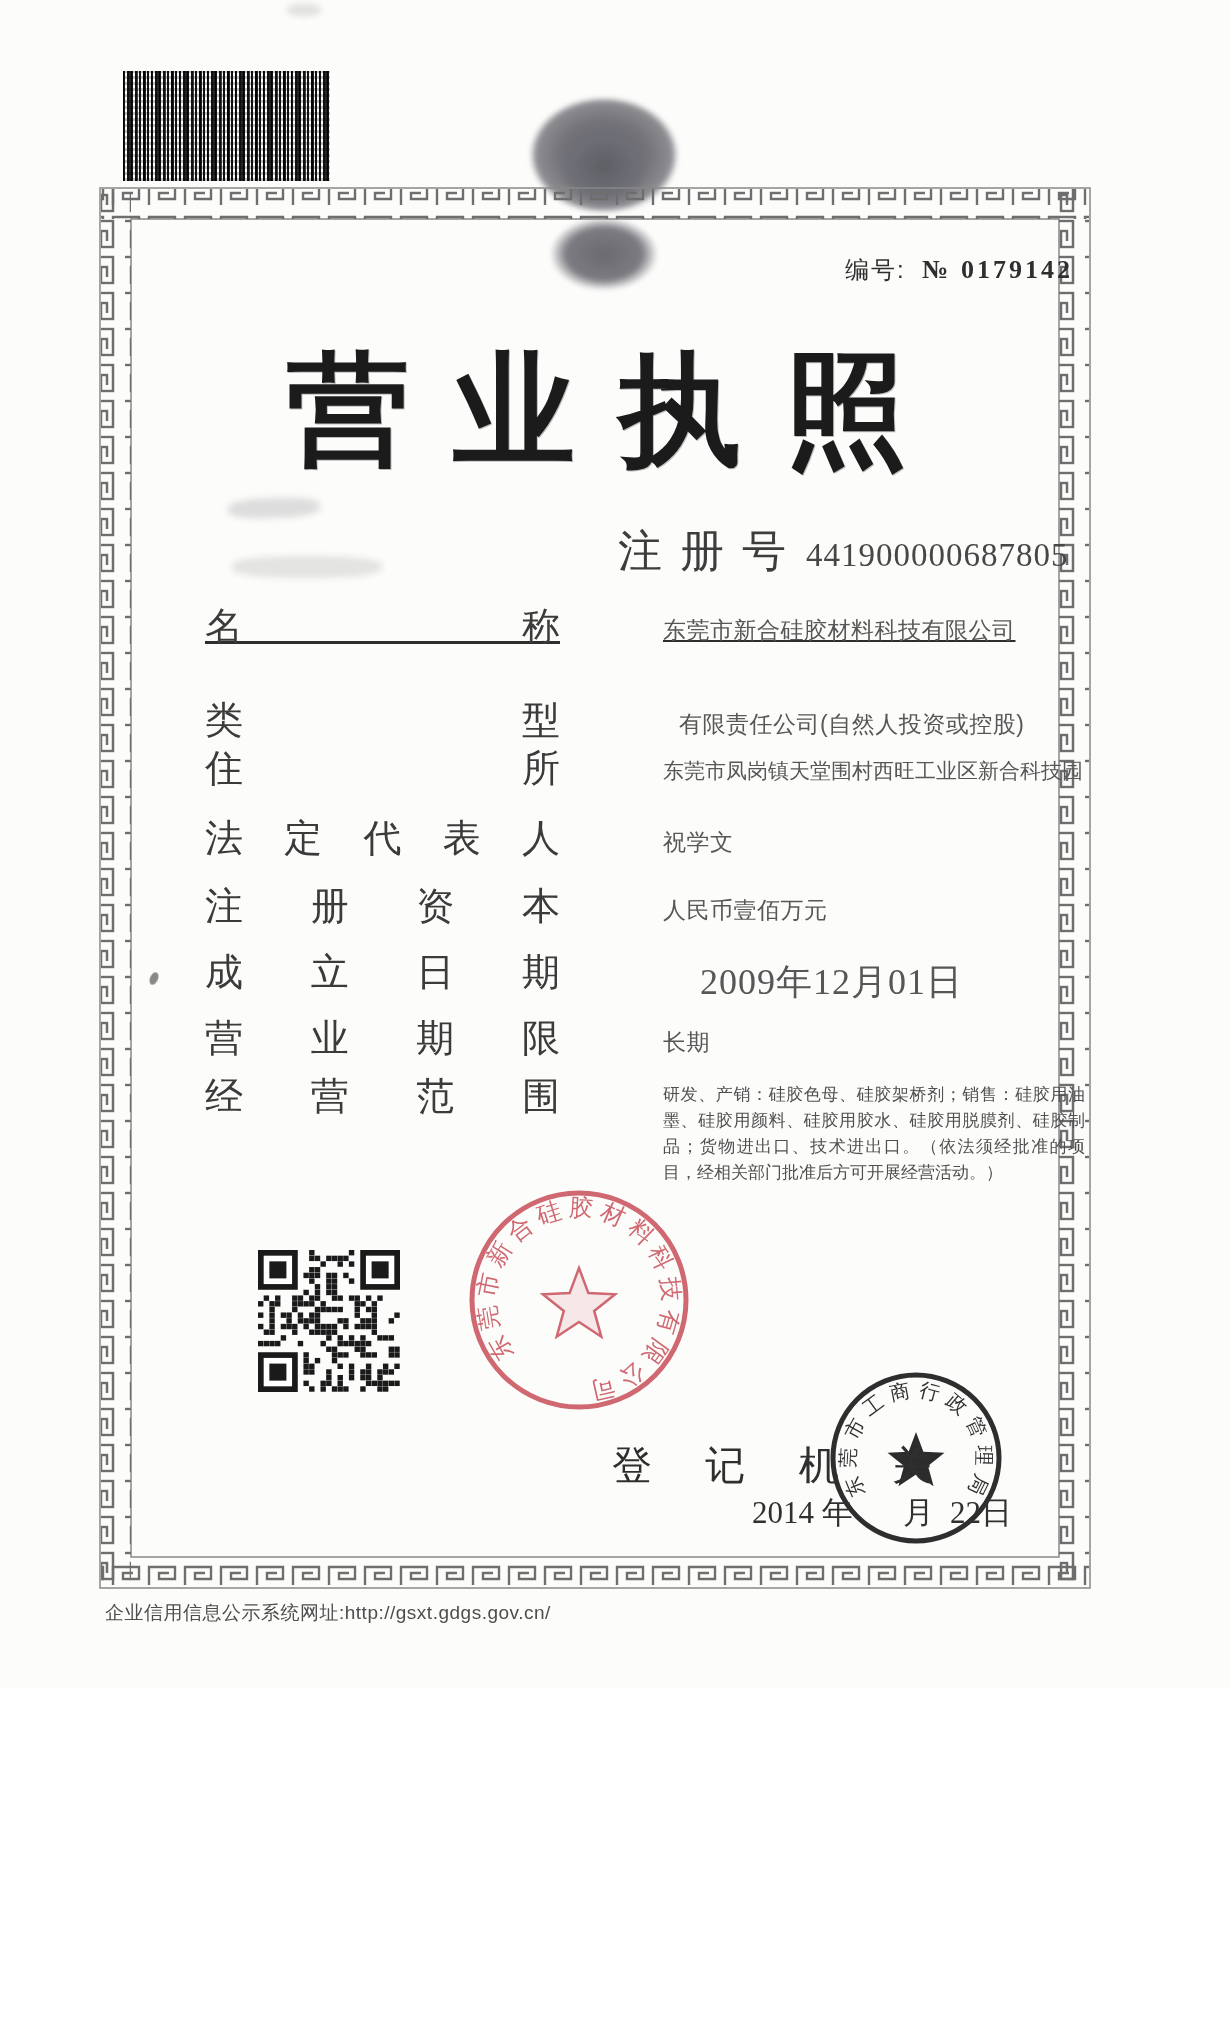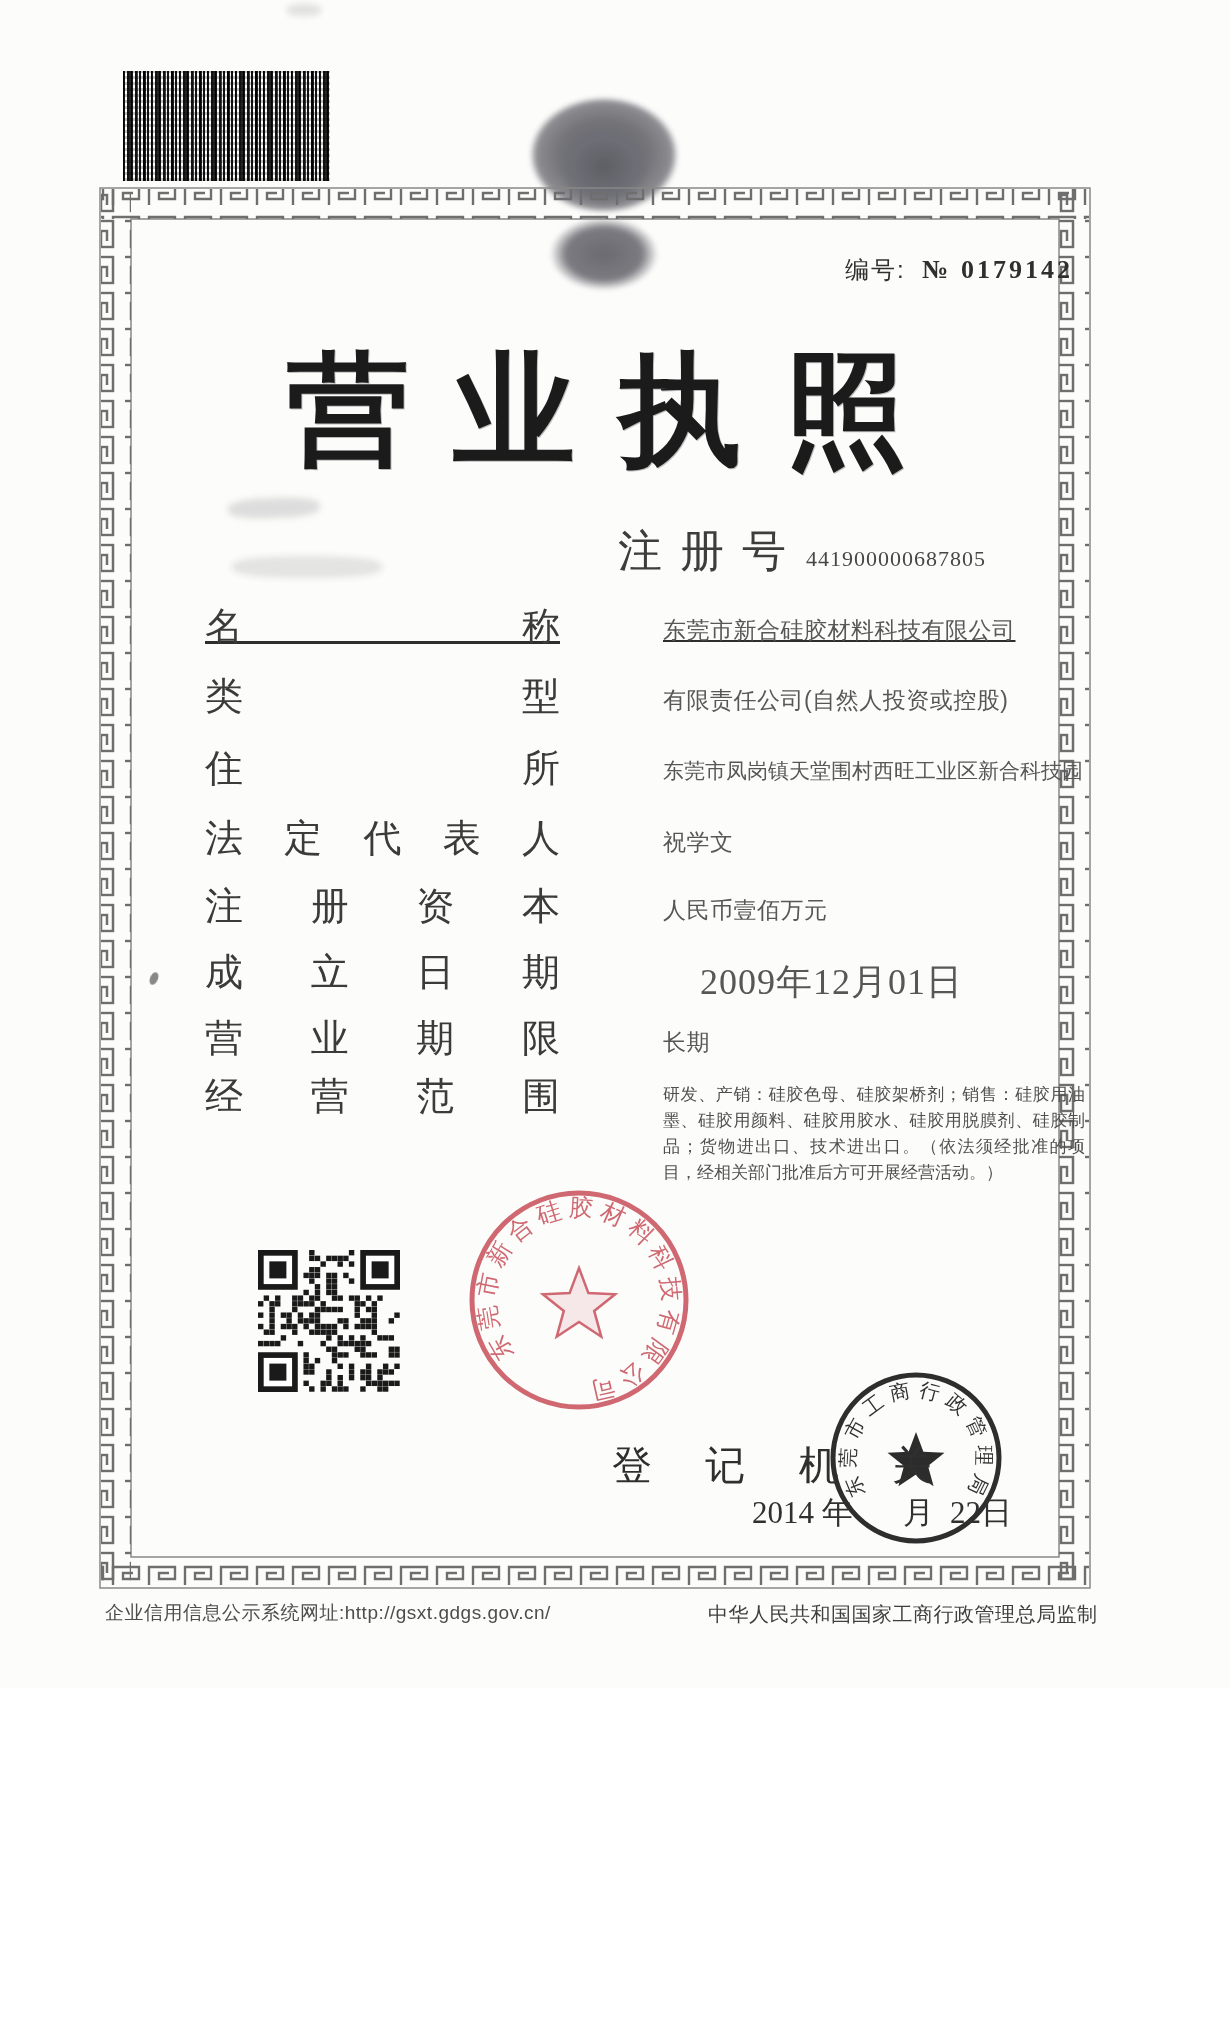--- a/index.html
+++ b/index.html
@@ -63,33 +63,33 @@
   }
   .reg-line{
     position:absolute; left:618px; top:522px; display:flex; align-items:baseline;
   }
   .reg-label{
     width:168px; font-size:44px; color:#3d3d3d;
     text-align:justify; text-align-last:justify;
   }
   .reg-number{
     margin-left:20px; font-family:"Liberation Serif", serif;
-    font-size:22px; color:#474747; letter-spacing:1px; white-space:nowrap;
+    font-size:33px; color:#474747; letter-spacing:1px; white-space:nowrap;
   }
   
   .row{position:absolute; left:205px; width:880px; display:flex; align-items:flex-start;}
   .row-label{
     flex:none; width:355px; font-size:38px; color:#3b3b3b;
     text-align:justify; text-align-last:justify; line-height:1.1;
   }
   .row-value{
     margin-left:103px; font-size:23px; color:#575757;
     white-space:nowrap; padding-top:9px; letter-spacing:0.5px;
   }
-  .r0{top:606px;text-decoration:underline;} .r1{top:676px;} .r2{top:748px;} .r3{top:818px;}
+  .r0{top:606px;text-decoration:underline;} .r1{top:700px;gap:16px;} .r2{top:748px;} .r3{top:818px;}
   .r4{top:886px;} .r5{top:952px;gap:37px;} .r6{top:1018px;} .r7{top:1076px;}
   .r2 .row-value{font-size:21px; letter-spacing:0;}
   .r5 .row-value{font-family:"Liberation Serif", serif; font-size:36px; padding-top:6px; letter-spacing:1px;}
   .r7 .row-value{
     white-space:normal; width:432px; font-size:17px; line-height:26px;
     text-align:justify; color:#4f4f4f; padding-top:6px; letter-spacing:0;
   }
   
   .qr{position:absolute; left:258px; top:1250px;}
   .stamp-red{position:absolute; left:459px; top:1180px; opacity:.88;}
@@ -414,15 +414,14 @@
     </g>
     <path d="M90,64 L97.4,83.8 L118.5,84.7 L102,97.9 L107.6,118.3 L90,106.6 L72.4,118.3 L78,97.9 L61.5,84.7 L82.6,83.8 Z" fill="#1b1b1b"></path>
   </svg>
 
   <div class="registrar-label">登记机关</div>
   <span class="date-part d-year">2014 年</span>
   <span class="date-part d-month">月</span>
   <span class="date-part d-day">22日</span>
 
   <div class="footer-left">企业信用信息公示系统网址:http://gsxt.gdgs.gov.cn/</div>
-  <div class="footer-right">中华人民共和国国家工商行政管理总局监制</div>
 
 </div>
 
 </body></html>

